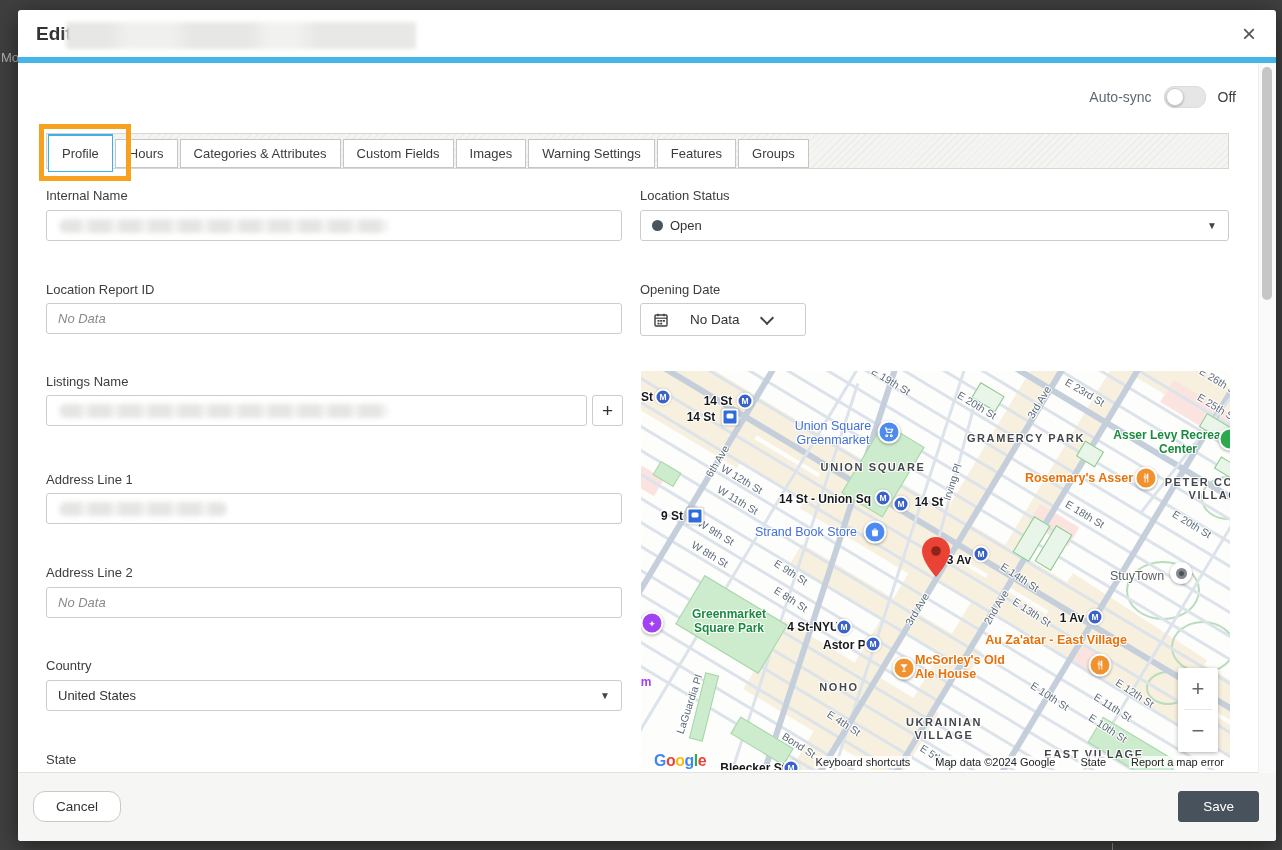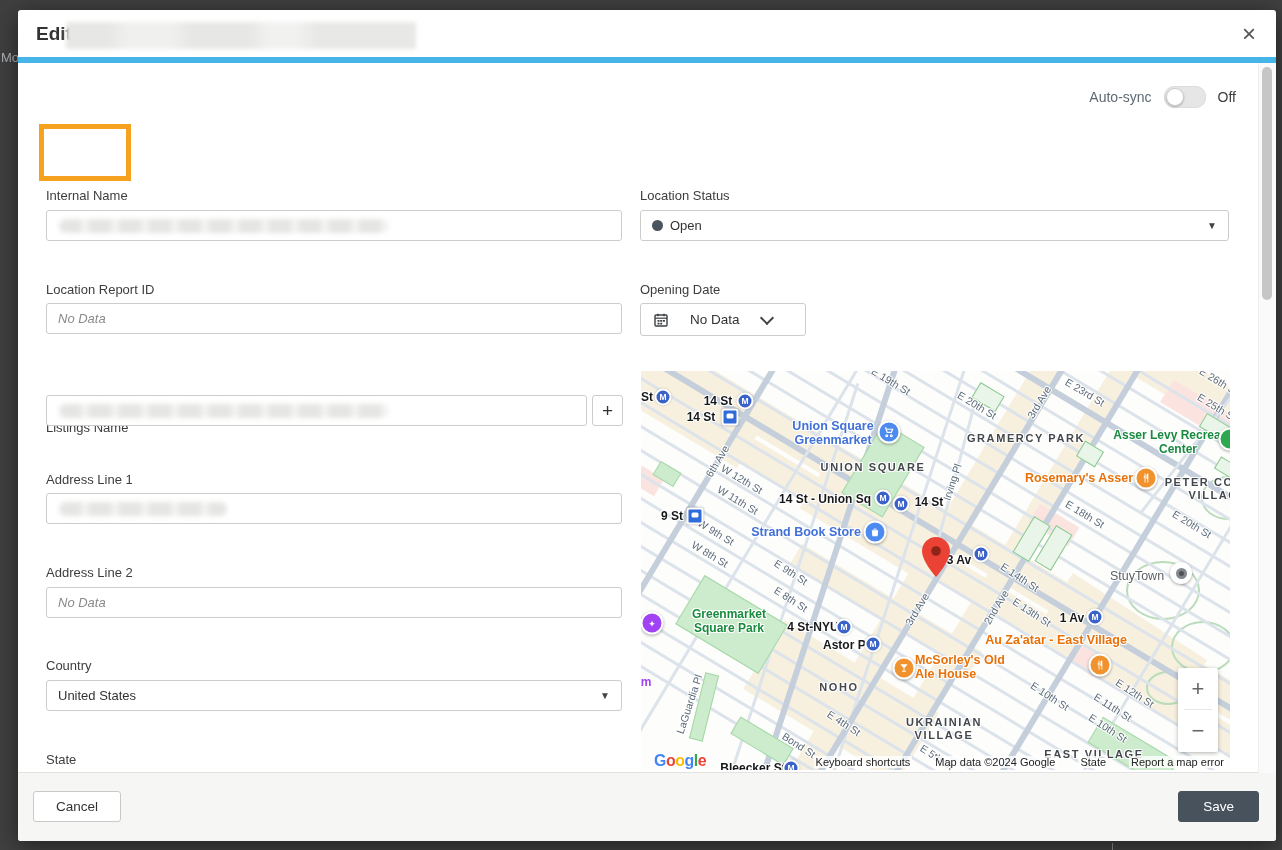--- a/index.html
+++ b/index.html
@@ -40,21 +40,21 @@
   .selectbox .arrow{margin-left:auto;font-size:10px;color:#444;}
   .status-dot{width:11px;height:11px;border-radius:50%;background:#4a545e;margin-right:7px;flex:0 0 auto;}
   .add-btn{position:absolute;width:31px;height:31px;border:1px solid #ccc;border-radius:3px;background:#fff;font-size:19px;color:#333;cursor:pointer;line-height:1;}
   .datebox{position:absolute;height:33px;border:1px solid #ccc;border-radius:3px;background:#fff;box-sizing:border-box;display:flex;align-items:center;padding:0 13px;gap:0;cursor:pointer;}
   .datebox .cal{flex:0 0 auto;display:inline-flex;}
   .datebox .dval{font-size:13.5px;color:#333;margin:0 22px 0 22px;}
   .chev{width:8px;height:8px;border-right:2px solid #444;border-bottom:2px solid #444;transform:rotate(45deg);margin-top:-4px;}
 
   
   .footer{position:absolute;left:0;right:0;bottom:0;height:68px;background:#f6f6f5;border-top:1px solid #e2e2e0;}
-  .btn-cancel{position:absolute;left:15px;top:18px;padding:7px 22px;background:#fff;border:1px solid #c9c9c7;border-radius:3px;font-size:13.5px;color:#333;font-family:inherit;cursor:pointer;}
+  .btn-cancel{position:absolute;left:15px;top:18px;padding:7px 22px;background:#fff;border:1px solid #c9c9c7;border-radius:12px;font-size:13.5px;color:#333;font-family:inherit;cursor:pointer;}
   .btn-save{position:absolute;right:17px;top:18px;padding:7px 24px;background:#48525c;border:1px solid #48525c;border-radius:3px;font-size:13.5px;color:#fff;font-family:inherit;cursor:pointer;}
 
   
   .sb-track{position:absolute;right:0;top:53px;bottom:68px;width:17px;background:#fafafa;border-left:1px solid #eee;}
   .sb-thumb{position:absolute;left:3px;top:4px;width:10px;height:233px;border-radius:6px;background:#c6c6c6;cursor:pointer;}
 
   
   .map{position:absolute;left:623px;top:361px;width:589px;height:399px;background:#fdfdfc;overflow:hidden;cursor:grab;}
   .pa{position:absolute;}
   .cream{background:#f8f0de;}
@@ -68,21 +68,21 @@
   .rd.a2{top:420px;transform:rotate(-72deg);}
   .rd.maj{height:6px;background:#c4cfdb;}
   .rd.irv{transform:rotate(-75deg);}
 
   .ml{position:absolute;white-space:nowrap;transform:translate(-50%,-50%) rotate(var(--r,0deg));font-size:10.5px;color:#5d6b7a;z-index:5;
       text-shadow:-1px -1px 0 #fff,1px -1px 0 #fff,-1px 1px 0 #fff,1px 1px 0 #fff;}
   .ml.wrap{white-space:normal;text-align:center;line-height:1.15;}
   .ml.la{transform:none;text-align:left;}
   .ml.st{font-size:12px;font-weight:700;color:#17181a;}
   .ml.area{font-size:11px;font-weight:600;color:#43464b;letter-spacing:1.6px;}
-  .ml.pblue{font-size:12.5px;font-weight:700;color:#4170d8;}
+  .ml.pblue{font-size:12.5px;font-weight:400;color:#4170d8;}
   .ml.porange{font-size:12.5px;font-weight:600;color:#e8710a;}
   .ml.pgreen{font-size:12px;font-weight:600;color:#188a3d;}
   .ml.pgrey{font-size:12.5px;font-weight:500;color:#5d6166;}
   .ml.ppurple{font-size:12px;font-weight:600;color:#a142f4;}
 
   .m-ic{position:absolute;transform:translate(-50%,-50%);width:13px;height:13px;border-radius:50%;background:#3a62c9;border:2px solid #fff;
         color:#fff;font-size:8.5px;font-weight:700;line-height:13px;text-align:center;z-index:6;box-shadow:0 0 2px rgba(0,0,0,.25);}
   .path-ic{position:absolute;transform:translate(-50%,-50%);width:13px;height:13px;border-radius:3px;background:#2f6bd9;border:2px solid #fff;z-index:6;box-shadow:0 0 2px rgba(0,0,0,.25);}
   .path-ic::after{content:"";display:block;margin:3px auto 0;width:7px;height:5px;background:#fff;border-radius:1.5px;}
   .poi{position:absolute;transform:translate(-50%,-50%);width:19px;height:19px;border-radius:50%;border:2px solid #fff;z-index:6;
@@ -118,33 +118,43 @@
   <div class="m-accent"></div>
 
   <div class="autosync">
     <span>Auto-sync</span>
     <span class="toggle">
         <span class="knob"></span>
       </span>
     <span class="state">Off</span>
   </div>
 
+  <div class="tabbar">
+    <button class="tab active">Profile</button>
+    <button class="tab">Hours</button>
+    <button class="tab">Categories &amp; Attributes</button>
+    <button class="tab">Custom Fields</button>
+    <button class="tab">Images</button>
+    <button class="tab">Warning Settings</button>
+    <button class="tab">Features</button>
+    <button class="tab">Groups</button>
+  </div>
   <div class="annotation"></div>
 
   <div class="flabel" style="left:28px;top:178px;">Internal Name</div>
   <div class="input-box" style="left:28px;top:200px;width:576px;">
     <div class="redact-blob" style="width:330px;"></div>
   </div>
 
   <div class="flabel" style="left:28px;top:272px;">Location Report ID</div>
   <div class="input-box" style="left:28px;top:293px;width:576px;">
     <input type="text" placeholder="No Data" style="">
   </div>
 
-  <div class="flabel" style="left:28px;top:364px;margin-top:46px;">Listings Name</div>
+  <div class="flabel" style="left:28px;top:364px;">Listings Name</div>
   <div class="input-box" style="left:28px;top:385px;width:541px;">
     <div class="redact-blob" style="width:330px;"></div>
   </div>
   <button class="add-btn" style="left:574px;top:385px;">+</button>
 
   <div class="flabel" style="left:28px;top:462px;">Address Line 1</div>
   <div class="input-box" style="left:28px;top:483px;width:576px;">
     <div class="redact-blob" style="width:168px;"></div>
   </div>
 

